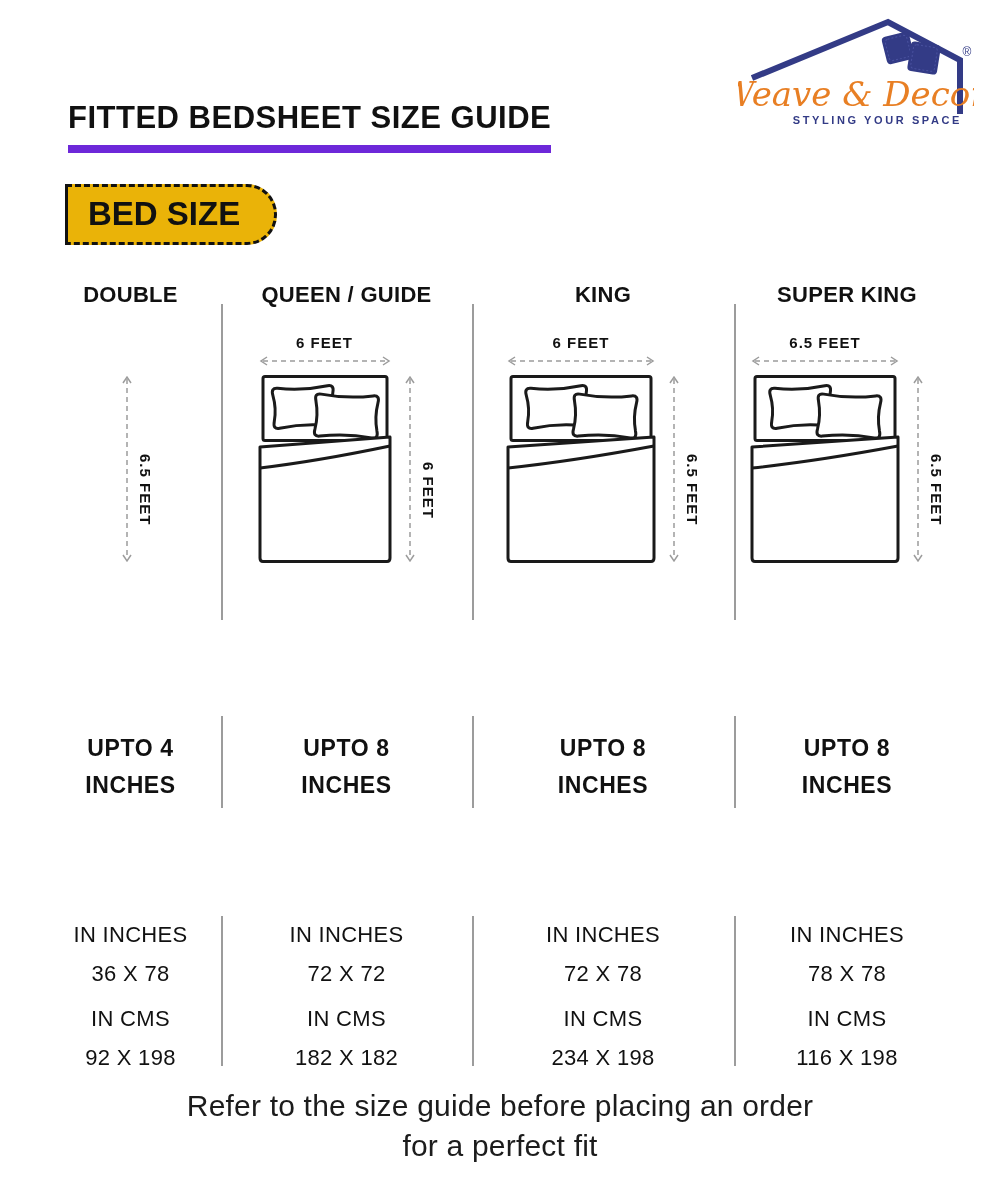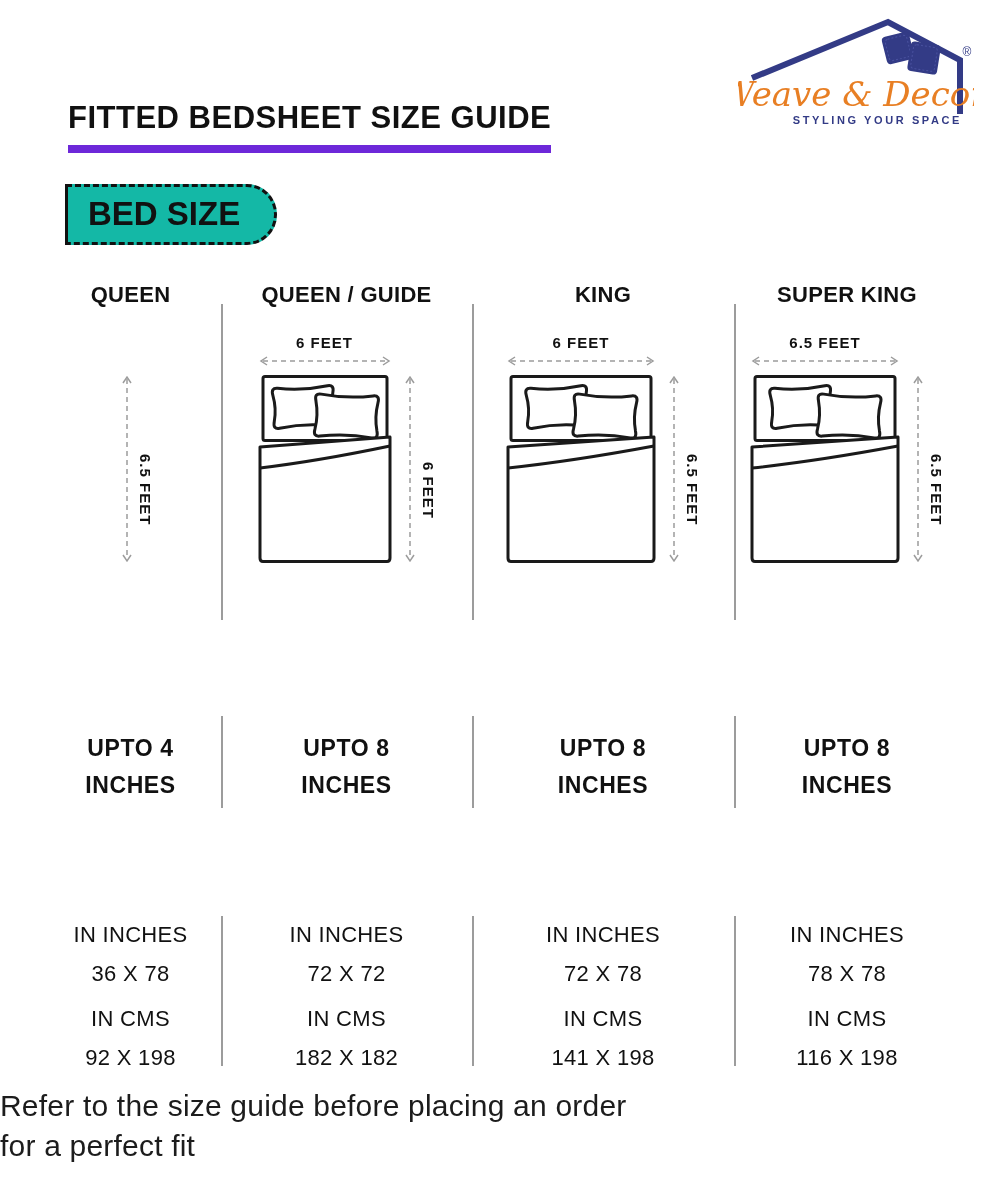--- a/index.html
+++ b/index.html
@@ -8,21 +8,21 @@
 
   
   .logo{position:absolute;top:10px;right:26px;}
 
   
   .title{position:absolute;left:68px;top:100px;margin:0;font-size:31px;font-weight:bold;
          letter-spacing:.5px;border-bottom:8px solid #6d28d9;padding-bottom:9px;white-space:nowrap;}
 
   
   .pill{position:absolute;left:65px;border:3px dashed #111;border-left-style:solid;
-        border-radius:0 30px 30px 0;font-weight:bold;white-space:nowrap;background:#14b8a6;}
+        border-radius:0 30px 30px 0;font-weight:bold;white-space:nowrap;background:#eab308;}
   .pill-bed{top:184px;font-size:33px;padding:8px 34px 9px 20px;}
   .pill-mattress{top:629px;font-size:34px;padding:8px 46px 9px 20px;}
   .pill-sheet{top:828px;font-size:33px;padding:8px 40px 9px 20px;}
   .pill-sheet .tol{font-weight:normal;font-size:28px;letter-spacing:0;}
 
   
   .grid{position:absolute;left:40px;width:920px;display:grid;
         grid-template-columns:181px 251px 262px 226px;}
   #beds-row{top:282px;height:340px;}
   #mattress-row{top:716px;height:92px;}
@@ -40,21 +40,21 @@
   .v-arrow{display:block;}
   .v-label{writing-mode:vertical-rl;font-size:15px;font-weight:bold;letter-spacing:1px;
            margin-left:5px;line-height:1;margin-top:42px;}
 
   .m-cell{padding-top:14px;font-size:23px;font-weight:bold;letter-spacing:.6px;line-height:1.6;}
 
   .s-cell{padding-top:8px;font-size:22px;}
   .s-cell .s-line{margin-bottom:13px;letter-spacing:.3px;}
   .s-cell .cms-label{margin-top:19px;}
 
-  .footer{position:absolute;top:1086px;left:0;width:100%;text-align:left;
+  .footer{position:absolute;top:1086px;left:0;width:100%;text-align:center;
           font-size:30px;color:#1c1c1c;line-height:1.32;letter-spacing:.2px;}
 </style>
 </head>
 <body>
 
 <div class="page">
 
   <svg class="logo" width="236" height="120" viewBox="0 0 236 120">
     <path d="M 14,68 L 150,12 L 222,50 L 222,104" fill="none" stroke="#333b86" stroke-width="6"></path>
     <g>
@@ -69,21 +69,21 @@
   </svg>
 
   <h1 class="title">FITTED BEDSHEET SIZE GUIDE</h1>
 
   <div class="pill pill-bed">
     <span>BED SIZE</span>
   </div>
 
   <section class="grid" id="beds-row">
       <div class="col">
-      <div class="col-h">QUEEN</div>
+      <div class="col-h">DOUBLE</div>
       <div class="bed-group">
         <div class="v-col">
           <svg class="v-arrow" width="12" height="190" viewBox="0 0 12 190">
             <path d="M2 9 L6 3 L10 9 M2 181 L6 187 L10 181" fill="none" stroke="#9c9c9c" stroke-width="1.5"></path>
             <line x1="6" y1="5" x2="6" y2="185" stroke="#9c9c9c" stroke-width="1.5" stroke-dasharray="5 4"></line>
           </svg>
           <div class="v-label">6.5 FEET</div>
         </div>
       </div>
     </div>
@@ -204,21 +204,21 @@
       <div class="col s-cell">
       <div class="s-line">IN INCHES</div>
       <div class="s-line">72 X 72</div>
       <div class="s-line cms-label">IN CMS</div>
       <div class="s-line">182 X 182</div>
     </div>
       <div class="col s-cell">
       <div class="s-line">IN INCHES</div>
       <div class="s-line">72 X 78</div>
       <div class="s-line cms-label">IN CMS</div>
-      <div class="s-line">141 X 198</div>
+      <div class="s-line">234 X 198</div>
     </div>
       <div class="col s-cell">
       <div class="s-line">IN INCHES</div>
       <div class="s-line">78 X 78</div>
       <div class="s-line cms-label">IN CMS</div>
       <div class="s-line">116 X 198</div>
     </div>
       <div class="vdiv" style="left:181px;top:2px;height:150px"></div>
       <div class="vdiv" style="left:432px;top:2px;height:150px"></div>
       <div class="vdiv" style="left:694px;top:2px;height:150px"></div>

